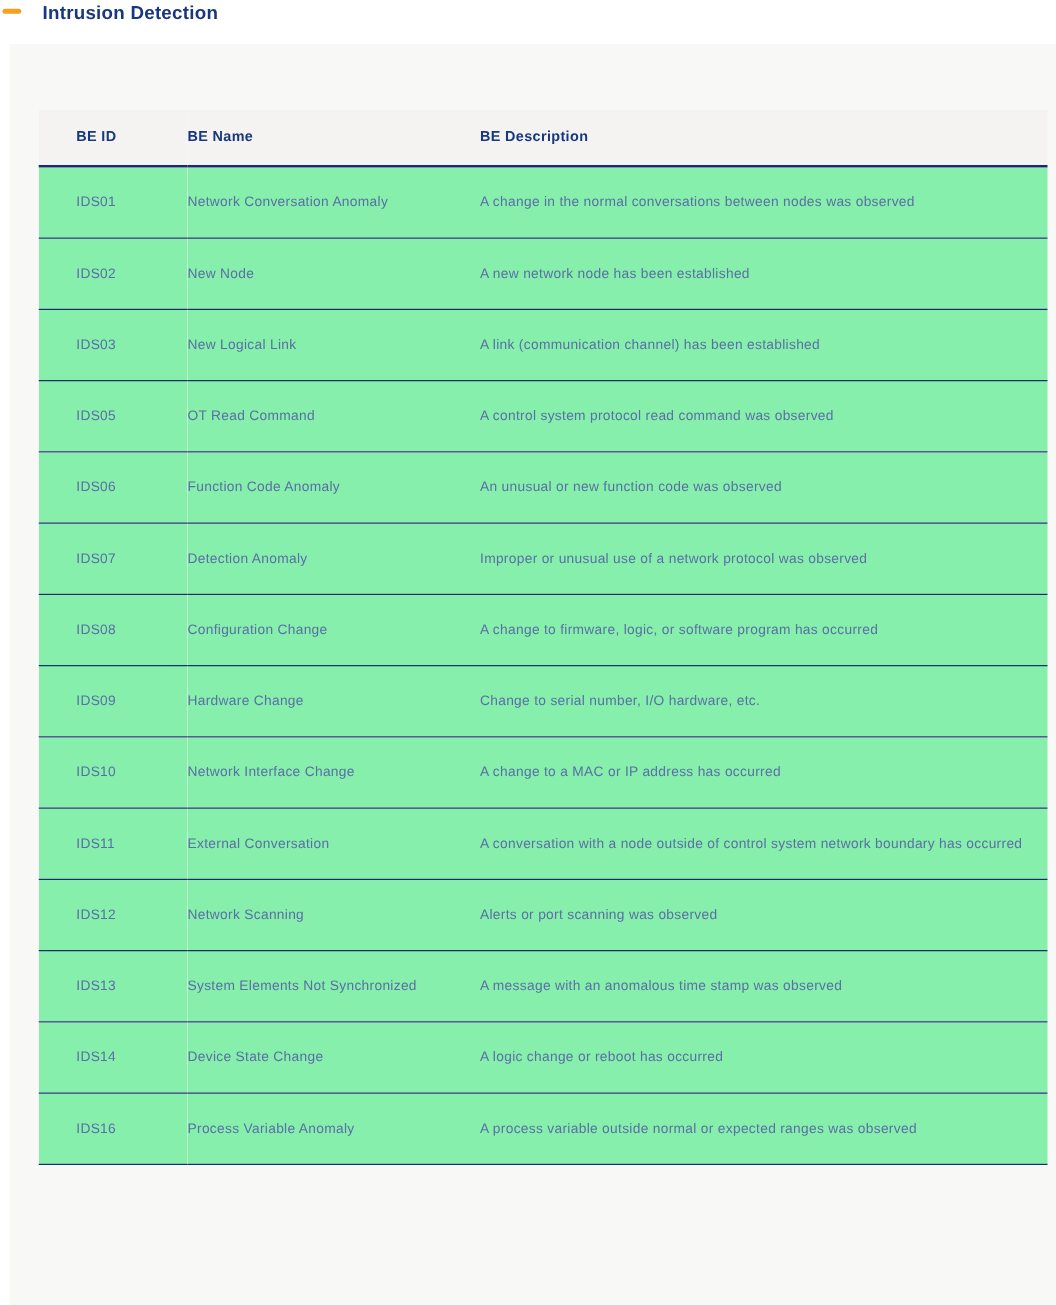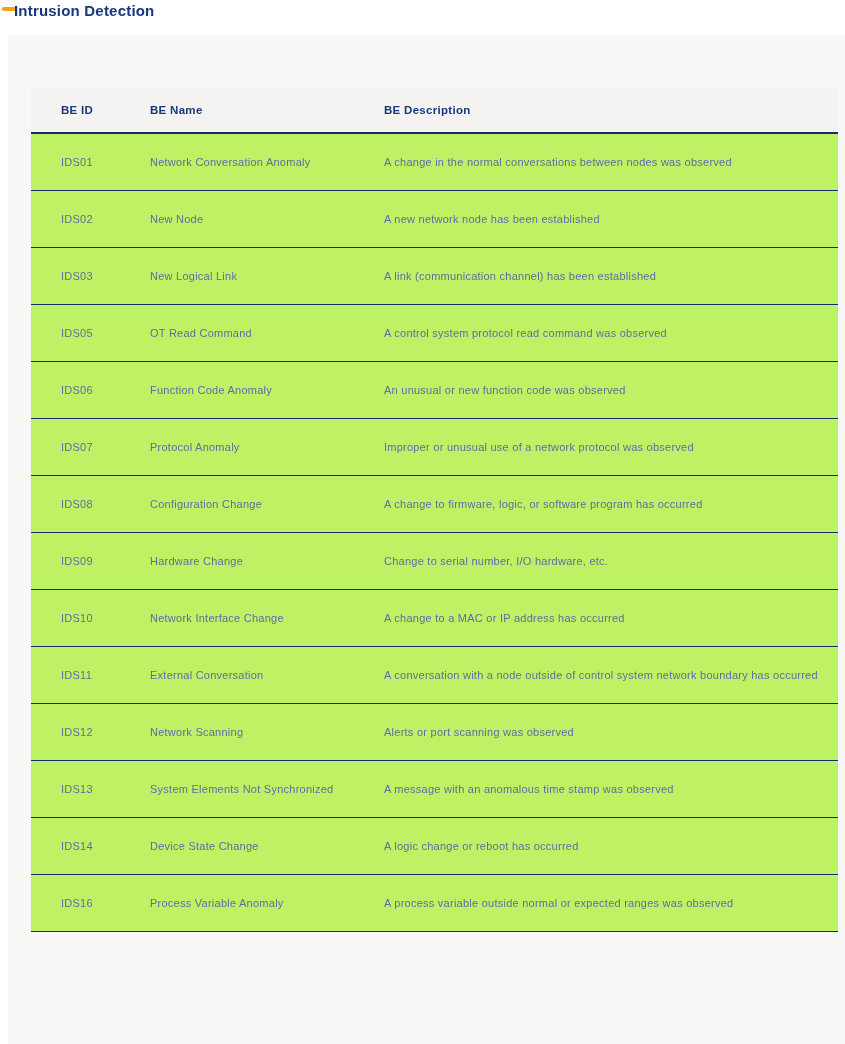--- a/index.html
+++ b/index.html
@@ -17,21 +17,21 @@
   .dash-icon {
     position: absolute;
     left: 2px; top: 7px;
     width: 15px; height: 4px;
     border-radius: 2px;
     background: var(--accent-orange, #F5A01E);
     cursor: pointer;
   }
   .page-title {
     position: absolute;
-    left: 14px; top: 2px;
+    left: 34px; top: 2px;
     font-size: 15px;
     font-weight: bold;
     letter-spacing: 0.2px;
     color: var(--navy, #17377E);
   }
   .content {
     margin-left: 8px;
     height: 1009px;
     background: var(--content-bg, #F8F8F7);
     padding-top: 53px;
@@ -52,21 +52,21 @@
     height: 45px;
     background: var(--header-bg, #F4F3F1);
     color: var(--navy, #17377E);
     font-size: 11.5px;
     font-weight: bold;
     letter-spacing: 0.3px;
     border-bottom: 2px solid var(--separator, #10306A);
   }
   .data-row td {
     height: 57px;
-    background: #bef264;
+    background: #86efac;
     color: var(--row-text, #5A6FA5);
     font-size: 11px;
     letter-spacing: 0.25px;
     border-bottom: 1.7px solid var(--separator, #10306A);
     margin-top: 12px;
   }
   .col-id   { width: 119px; padding-left: 30px; }
   .col-name { width: 234px; }
   .col-desc { padding-right: 10px; }
 </style>
@@ -115,21 +115,21 @@
   </tr>
 
   <tr class="data-row">
     <td class="col-id">IDS06</td>
     <td class="col-name">Function Code Anomaly</td>
     <td class="col-desc">An unusual or new function code was observed</td>
   </tr>
 
   <tr class="data-row">
     <td class="col-id">IDS07</td>
-    <td class="col-name">Protocol Anomaly</td>
+    <td class="col-name">Detection Anomaly</td>
     <td class="col-desc">Improper or unusual use of a network protocol was observed</td>
   </tr>
 
   <tr class="data-row">
     <td class="col-id">IDS08</td>
     <td class="col-name">Configuration Change</td>
     <td class="col-desc">A change to firmware, logic, or software program has occurred</td>
   </tr>
 
   <tr class="data-row">

